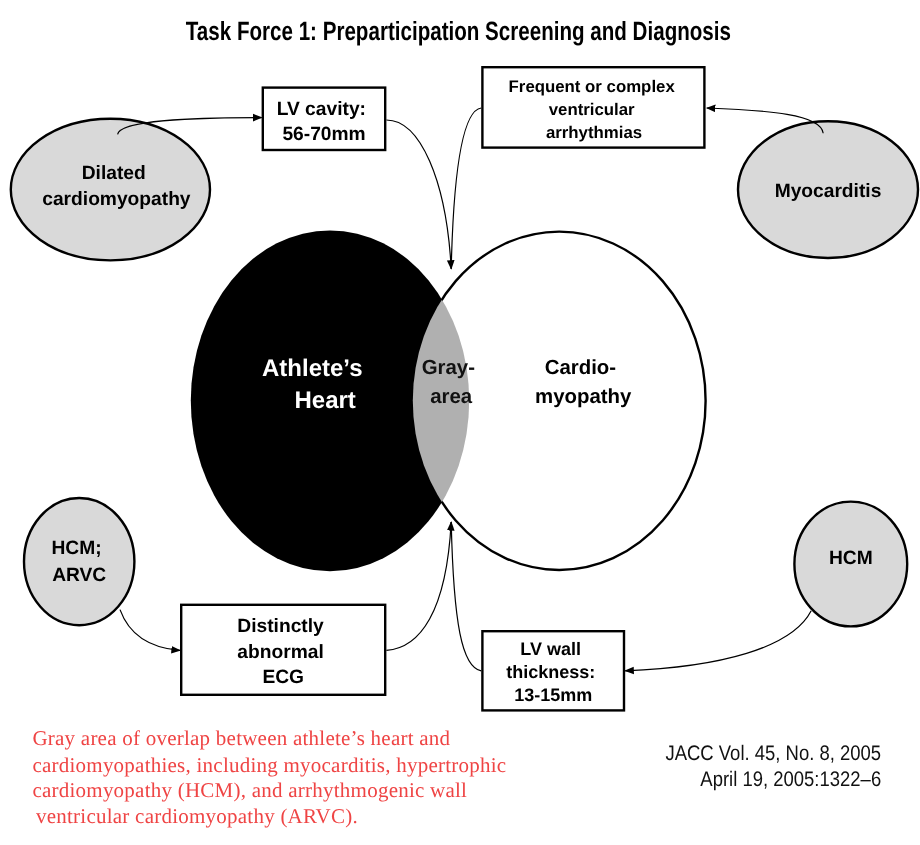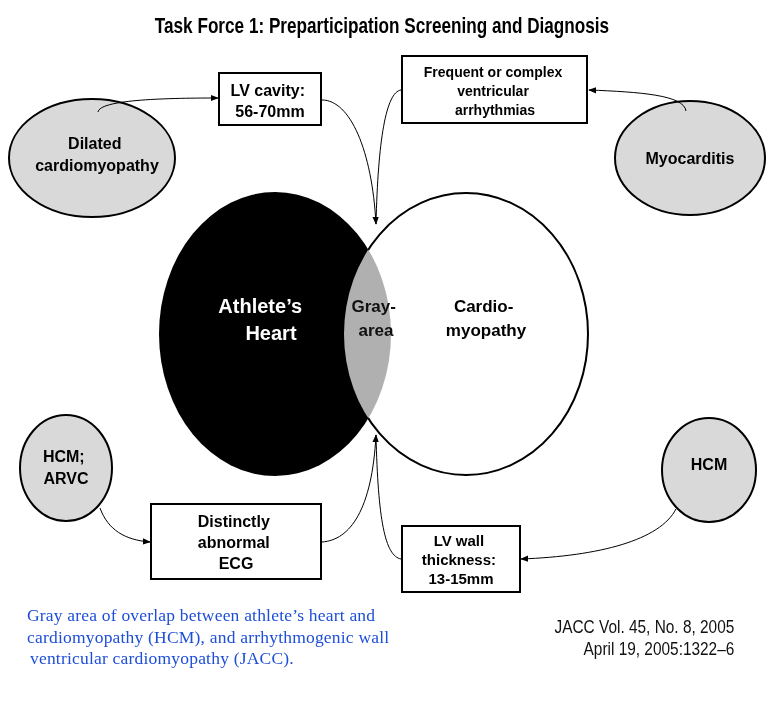--- a/index.html
+++ b/index.html
@@ -1,21 +1,21 @@
 <!DOCTYPE html>
 <html><head>
 <meta charset="utf-8">
 <style>
   html, body { margin: 0; padding: 0; background: #ffffff; }
   body { width: 767px; height: 704px; position: relative; overflow: hidden; }
   svg#diagram { position: absolute; left: 0; top: 0; }
   .title { font-family: "Liberation Sans", sans-serif; font-weight: bold; font-size: 22px; transform: scaleX(0.78); transform-origin: 382px 0; }
   .lbl { font-family: "Liberation Sans", sans-serif; font-weight: bold; fill: #000; }
   .caption { position: absolute; left: 27px; top: 605px; width: 470px;
-    font-family: "Liberation Serif", serif; font-size: 17.5px; line-height: 21.5px; color: #1d4ed8;
+    font-family: "Liberation Serif", serif; font-size: 17.5px; line-height: 21.5px; color: #ef4444;
     letter-spacing: 0.2px; }
   .caption div { white-space: nowrap; }
   .citation { position: absolute; right: 33px; top: 616px; text-align: right;
     font-family: "Liberation Sans", sans-serif; font-size: 17.5px; line-height: 22px; color: #111;
     transform: scaleX(0.88); transform-origin: right top; }
   .citation div { white-space: nowrap; }
 </style>
 </head>
 <body>
 
@@ -115,20 +115,21 @@
     <path d="M401,90 C386,92 378,140 376,224"></path>
     <path d="M100,508 C108,530 125,540 150,542" marker-end="url(#arrow)"></path>
     <path d="M322,542 C350,540 372,510 376,435" marker-end="url(#arrow)"></path>
     <path d="M676,509 C660,540 600,556 521,559" marker-end="url(#arrow)"></path>
     <path d="M401,559 C385,556 378,520 376,435"></path>
   </g>
 </svg>
 
 <div class="caption">
   <div>Gray area of overlap between athlete’s heart and</div>
+  <div>cardiomyopathies, including myocarditis, hypertrophic</div>
   <div>cardiomyopathy (HCM), and arrhythmogenic wall</div>
-  <div style="padding-left:3px">ventricular cardiomyopathy (JACC).</div>
+  <div style="padding-left:3px">ventricular cardiomyopathy (ARVC).</div>
 </div>
 
 <div class="citation">
   <div>JACC Vol. 45, No. 8, 2005</div>
   <div>April 19, 2005:1322–6</div>
 </div>
 
 </body></html>

